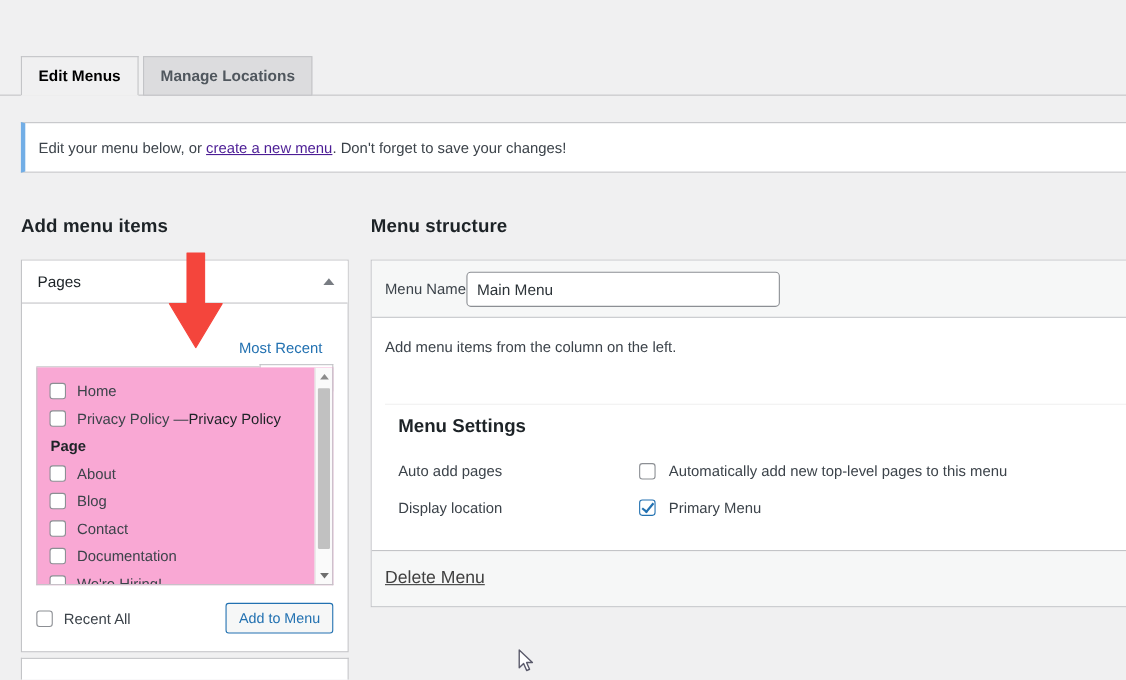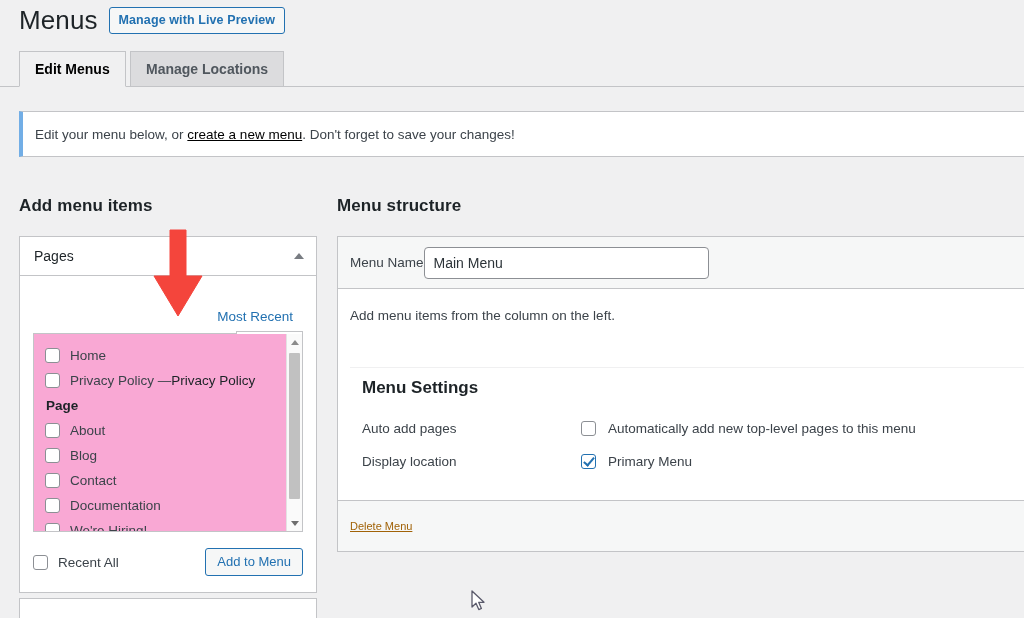--- a/index.html
+++ b/index.html
@@ -59,21 +59,21 @@
   .notice {
     position: absolute; left: 19px; top: 111px;
     width: 1012px; height: 46px; box-sizing: border-box;
     background: #fff;
     border: 1px solid #c3c4c7;
     border-left: 4px solid #72aee6;
     display: flex; align-items: center;
     padding-left: 12px;
   }
   .notice p { margin: 0; font-size: 13.5px; color: #3c434a; }
-  .notice a { color: #000000; text-decoration: underline; }
+  .notice a { color: #4c1d95; text-decoration: underline; }
 
   
   .section-heading {
     position: absolute;
     font-size: 17px; font-weight: 700; color: #1d2327;
     letter-spacing: .1px;
   }
   #heading-add-menu-items { left: 19px; top: 196px; }
   #heading-menu-structure { left: 337px; top: 196px; }
 
@@ -273,21 +273,21 @@
   .setting-control span { font-size: 13.5px; color: #3c434a; }
 
   .menu-footer {
     background: #f6f7f7;
     border-top: 1px solid #c3c4c7;
     height: 51px; box-sizing: border-box;
     display: flex; align-items: center;
     padding-left: 12px;
   }
   .delete-link {
-    font-size: 11px; color: #a16207;
+    font-size: 16px; color: #404040;
     text-decoration: underline; cursor: pointer;
   }
 
   
   .annotation-arrow {
     position: absolute; left: 152px; top: 228px;
     width: 54px; height: 90px;
     pointer-events: none;
   }
 
@@ -295,24 +295,20 @@
   .mouse-cursor {
     position: absolute; left: 471px; top: 590px;
     width: 16px; height: 23px; pointer-events: none;
   }
 </style>
 </head>
 <body>
 
 <div id="root">
 
-  <div class="page-header">
-    <div class="page-title">Menus</div>
-    <button class="live-preview-btn">Manage with Live Preview</button>
-  </div>
 
   <div class="nav-tabs">
     <div id="tab-edit-menus" class="nav-tab active">Edit Menus</div>
     <div id="tab-manage-locations" class="nav-tab">Manage Locations</div>
   </div>
 
   <div class="notice">
     <p><span>Edit your menu below, or </span><a href="#">create a new menu</a><span>. Don't forget to save your changes!</span></p>
   </div>
 

